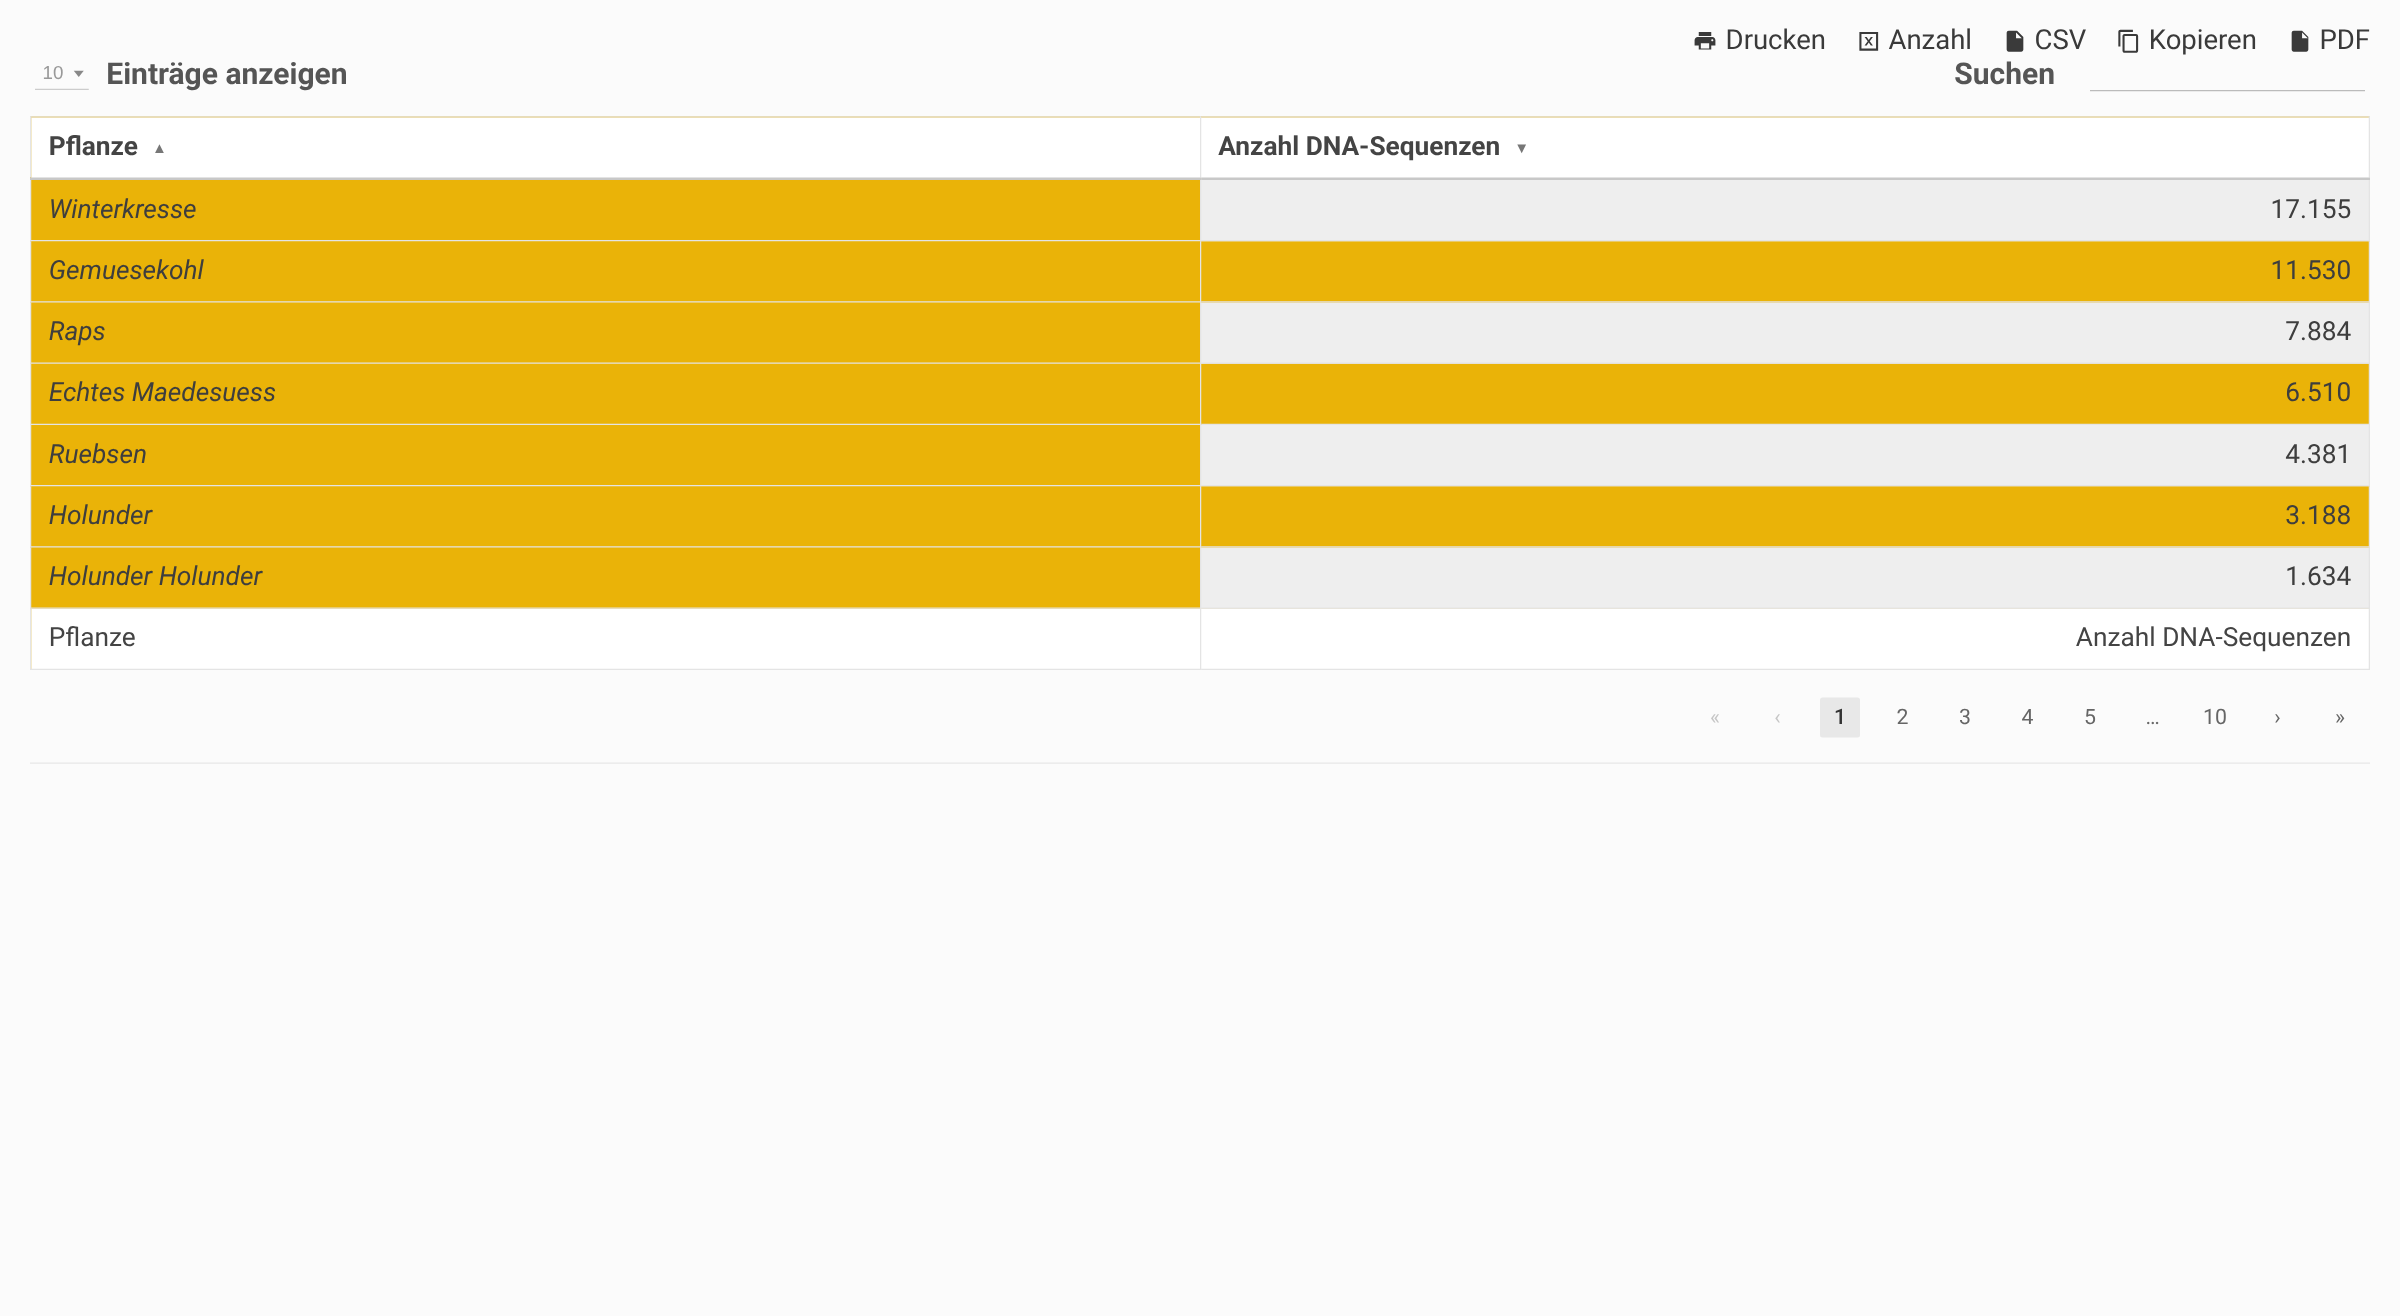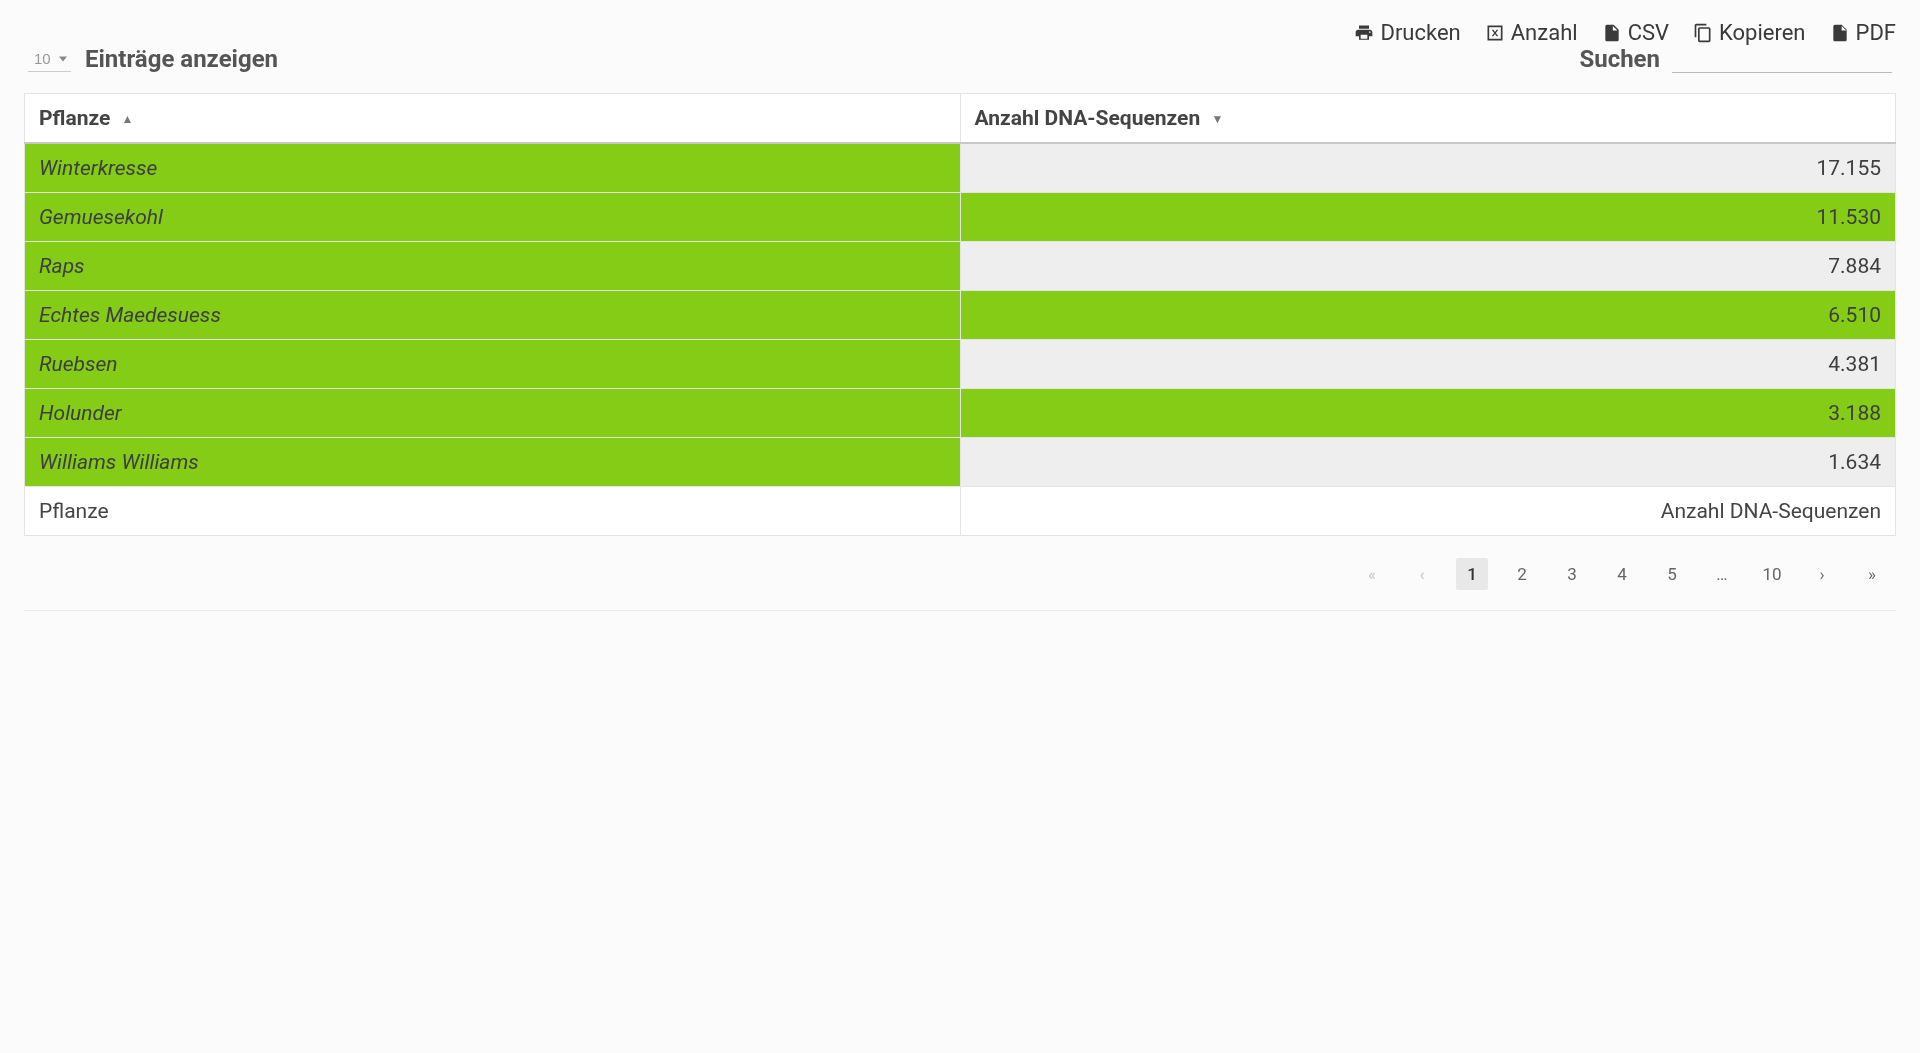--- a/index.html
+++ b/index.html
@@ -59,42 +59,42 @@
   pointer-events: none;
 }
 .entries-label {
   font-size: 24px;
   font-weight: 700;
   color: #555;
 }
 .search-control {
   display: flex;
   align-items: center;
-  gap: 12px;
+  gap: 28px;
   margin-left: 44px;
 }
 .search-label {
   font-size: 24px;
   font-weight: 700;
   color: #555;
 }
 .search-input {
   border: none;
   border-bottom: 1px solid #bbb;
   background: transparent;
   font-size: 16px;
   padding: 4px 2px;
   width: 220px;
   outline: none;
 }
 .table {
   width: 100%;
   border-collapse: collapse;
   border: 1px solid #dcdcdc;
-  background: #84cc16;
+  background: #eab308;
 }
 .table th, .table td {
   padding: 12px 14px;
   font-size: 21px;
   border: 1px solid #e4e4e4;
 }
 .table thead th {
   background: #fff;
   font-weight: 700;
   color: #444;
@@ -239,21 +239,21 @@
       </tr>
       <tr>
         <td class="col-plant">Ruebsen</td>
         <td class="col-count">4.381</td>
       </tr>
       <tr>
         <td class="col-plant">Holunder</td>
         <td class="col-count">3.188</td>
       </tr>
       <tr>
-        <td class="col-plant">Williams Williams</td>
+        <td class="col-plant">Holunder Holunder</td>
         <td class="col-count">1.634</td>
       </tr>
     </tbody>
   <tfoot>
     <tr>
       <td class="col-plant">Pflanze</td>
       <td class="col-count">Anzahl DNA-Sequenzen</td>
     </tr>
   </tfoot>
 </table>

